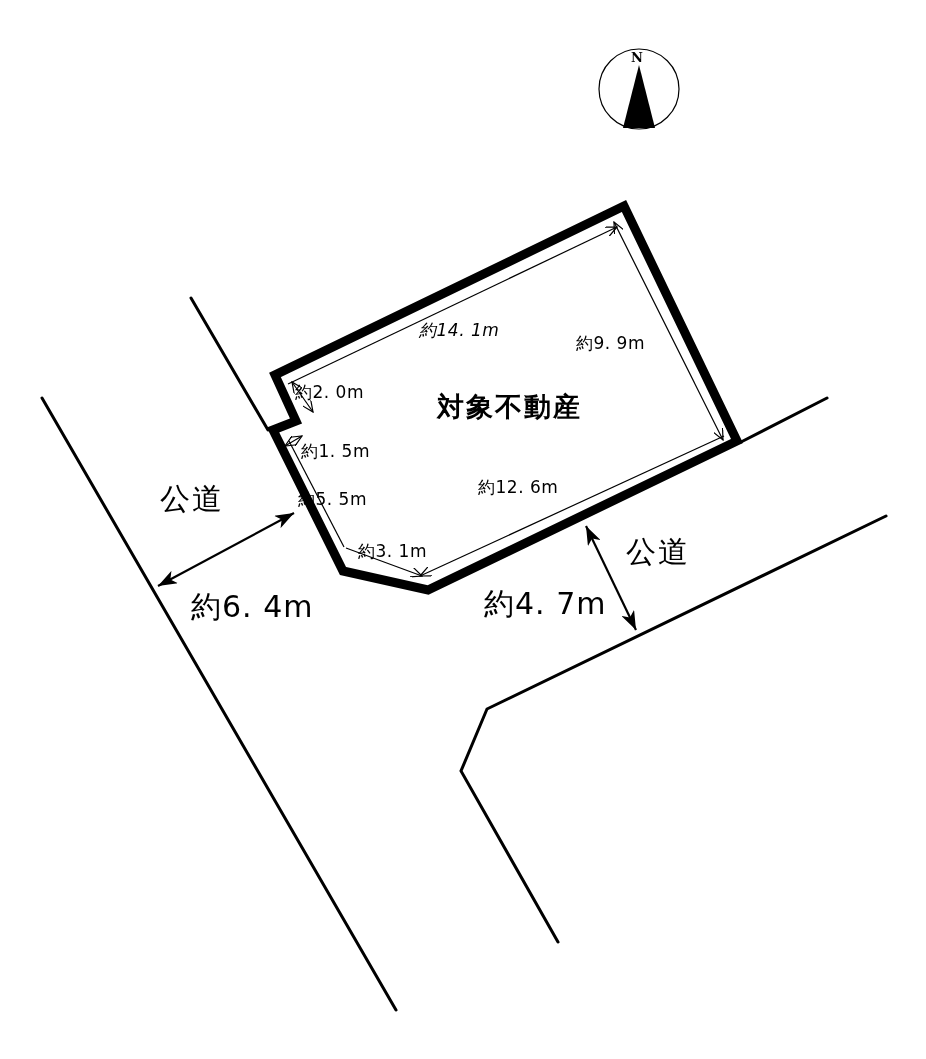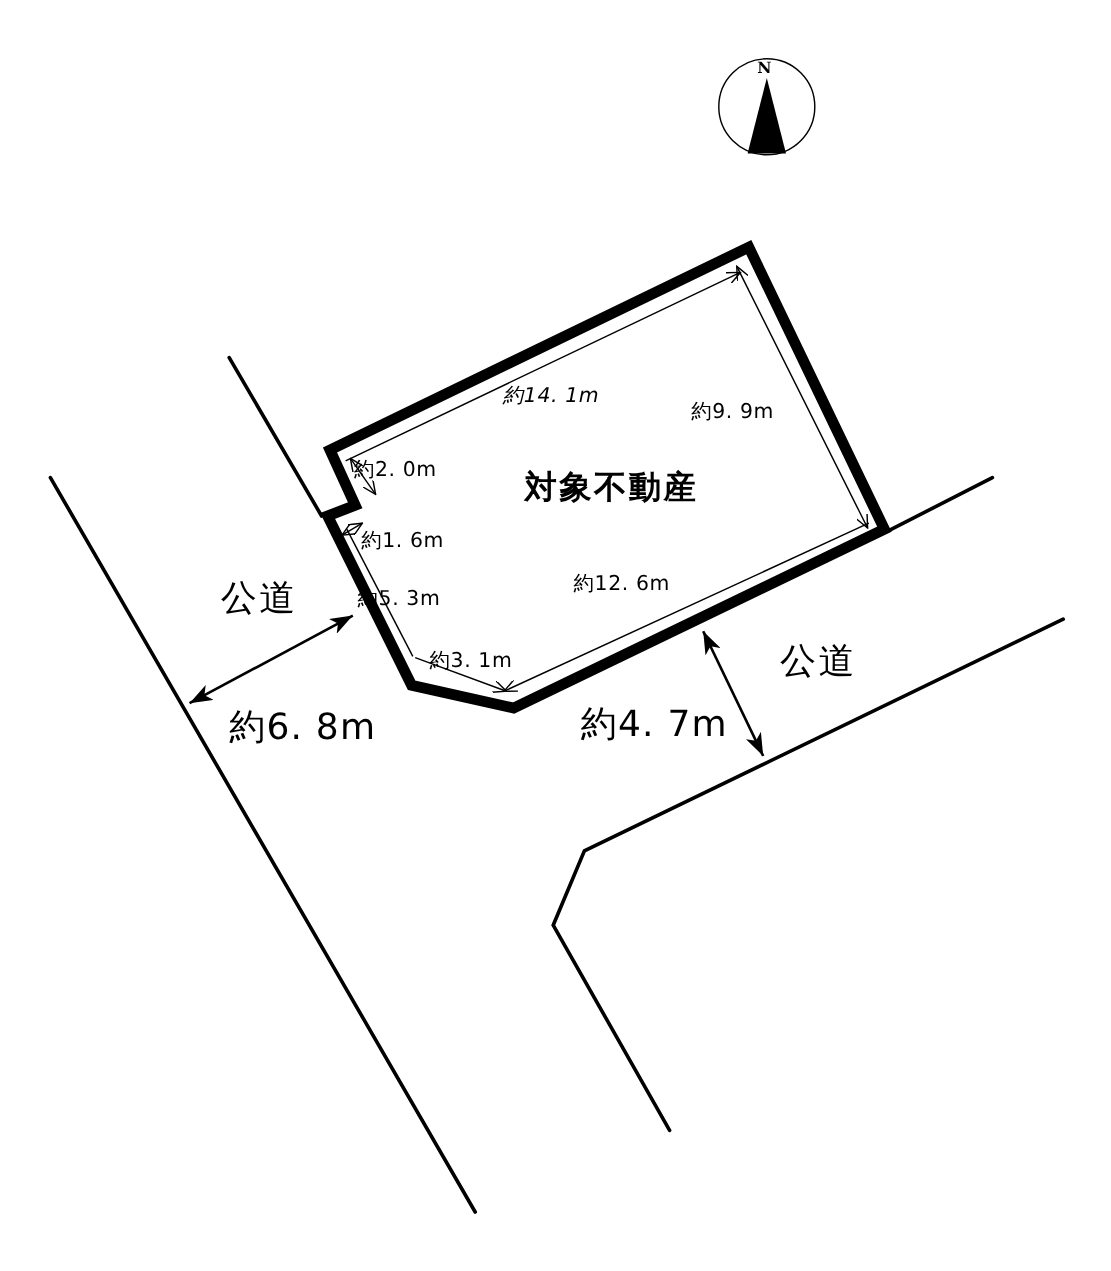--- a/index.html
+++ b/index.html
@@ -2,21 +2,21 @@
 <html><head>
 <meta charset="utf-8">
 <style>
   html, body { margin:0; padding:0; background:#ffffff; }
   body { width:926px; height:1059px; position:relative; overflow:hidden; font-family:"DejaVu Sans", sans-serif; }
   svg { position:absolute; left:0; top:0; }
   .lbl { position:absolute; color:#000; white-space:nowrap; line-height:1; font-family:"DejaVu Sans", sans-serif; }
   .small { font-size:17px; letter-spacing:0.5px; }
   .big { font-size:30px; letter-spacing:1px; }
   .title { font-size:27px; letter-spacing:2px; }
-  .road { font-size:30px; letter-spacing:2px;margin-left:24px; }
+  .road { font-size:30px; letter-spacing:2px; }
 </style>
 </head>
 <body>
 
 <svg width="926" height="1059" viewBox="0 0 926 1059">
   <defs>
     <marker id="arrOpen" markerWidth="12" markerHeight="10" refX="11" refY="5" orient="auto" markerUnits="userSpaceOnUse">
       <path d="M0,0 L11,5 L0,10" fill="none" stroke="#000" stroke-width="1.2"></path>
     </marker>
     <marker id="arrOpenStart" markerWidth="12" markerHeight="10" refX="1" refY="5" orient="auto" markerUnits="userSpaceOnUse">
@@ -59,20 +59,20 @@
 </svg>
 
 <div class="lbl" style="left:631px;top:51px;font-size:13px;font-weight:bold;font-family:'DejaVu Serif',serif;">N</div>
 
 <div class="lbl title" style="left:437px;top:393px;font-weight:bold;">対象不動産</div>
 
 <div class="lbl small" style="left:419px;top:322px;font-style:italic;">約14. 1m</div>
 <div class="lbl small" style="left:576px;top:335px;">約9. 9m</div>
 <div class="lbl small" style="left:478px;top:479px;">約12. 6m</div>
 <div class="lbl small" style="left:295px;top:384px;text-align:center;">約2. 0m</div>
-<div class="lbl small" style="left:301px;top:443px;">約1. 6m</div>
-<div class="lbl small" style="left:298px;top:491px;">約5. 3m</div>
+<div class="lbl small" style="left:301px;top:443px;">約1. 5m</div>
+<div class="lbl small" style="left:298px;top:491px;">約5. 5m</div>
 <div class="lbl small" style="left:358px;top:543px;">約3. 1m</div>
 
 <div class="lbl road" style="left:160px;top:484px;">公道</div>
-<div class="lbl big" style="left:191px;top:592px;">約6. 8m</div>
+<div class="lbl big" style="left:191px;top:592px;">約6. 4m</div>
 <div class="lbl road" style="left:626px;top:537px;">公道</div>
 <div class="lbl big" style="left:484px;top:589px;">約4. 7m</div>
 
 </body></html>

